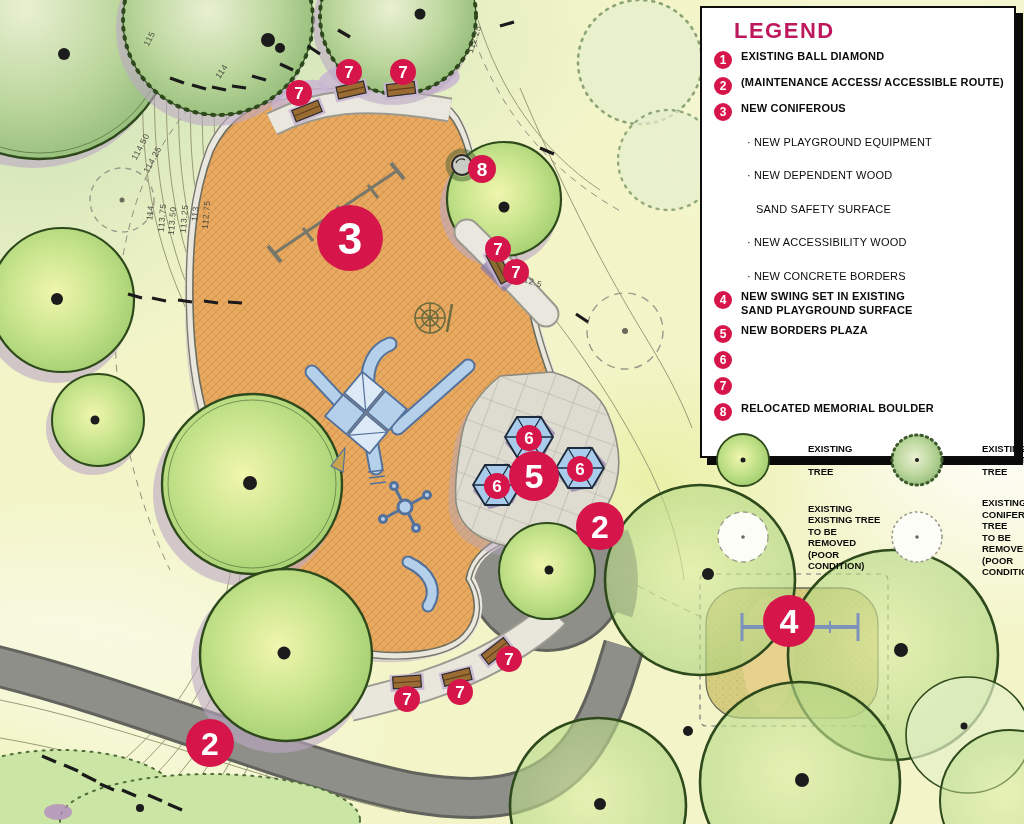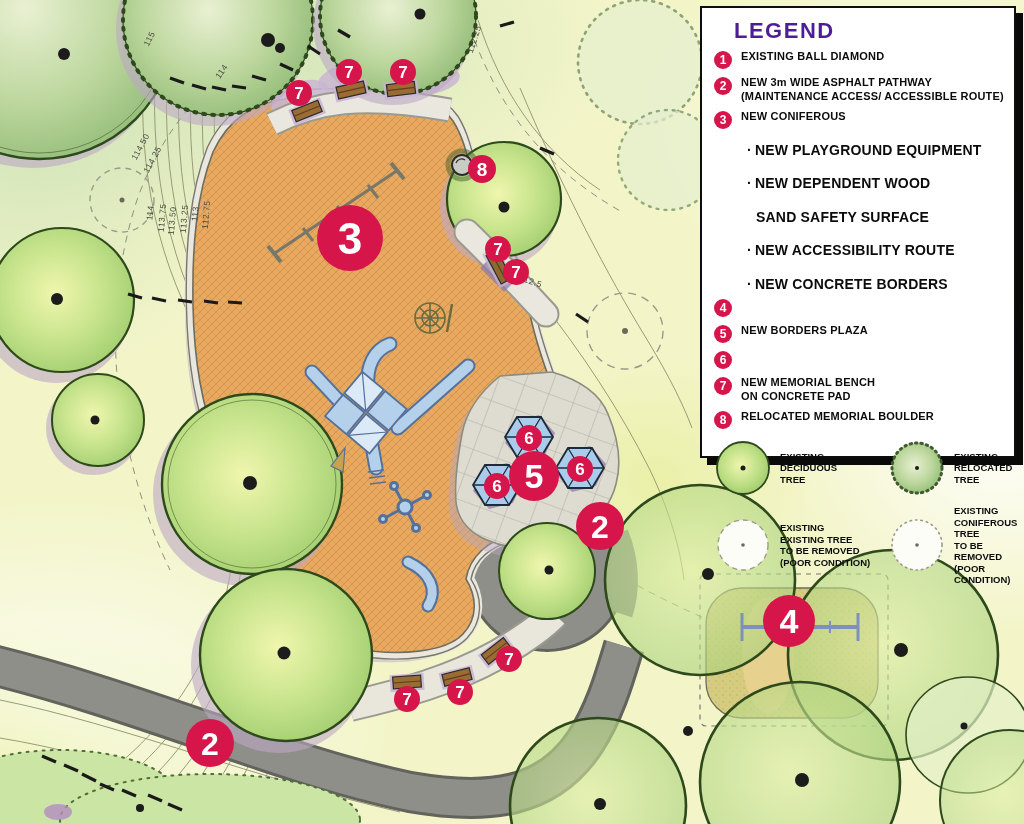--- a/index.html
+++ b/index.html
@@ -9,34 +9,34 @@
   .contour{fill:none;stroke:#9a9b77;stroke-width:1;}
   .contour.dashed{stroke-dasharray:7 6;stroke:#8f9080;}
   .ctext{font-size:8.5px;fill:#4a4a40;letter-spacing:.5px;}
   .tick{stroke:#1a1a1a;stroke-width:3.2;stroke-linecap:butt;}
   .marker-circle{fill:#D6164B;}
   .marker-text{fill:#ffffff;font-weight:bold;text-anchor:middle;}
   
   .legend{position:absolute;left:700px;top:6px;width:316px;height:452px;
           background:#ffffff;border:2.5px solid #0d0d0d;box-shadow:7px 7px 0 #0a0a0a;
           box-sizing:border-box;padding:8px 10px 6px 12px;z-index:5;}
-  .legend-title{font-size:22px;font-weight:bold;letter-spacing:1.5px;color:#4c1d95;
+  .legend-title{font-size:22px;font-weight:bold;letter-spacing:1.5px;color:#be185d;
                 margin:2px 0 6px 20px;}
   .litem{display:flex;gap:9px;margin-bottom:7px;align-items:flex-start;}
   .lnum{flex:0 0 auto;width:18px;height:18px;border-radius:50%;background:#D6164B;
         color:#fff;font-size:12px;font-weight:bold;text-align:center;line-height:18px;
         margin-top:1px;}
   .ltext{font-size:11px;font-weight:bold;color:#0b0b0b;line-height:13.5px;letter-spacing:.2px;}
   .lbullets{margin:2px 0 0 6px;}
-  .lbullet{font-size:14px;font-weight:bold;color:#0b0b0b;line-height:13.5px;margin-top:20px;}
+  .lbullet{font-size:11px;font-weight:normal;color:#0b0b0b;line-height:13.5px;margin-top:20px;}
   .lbullet .dot{margin-right:3px;}
   .lbullet .wrap{margin-left:9px;}
   .tree-key{display:grid;grid-template-columns:62px 104px 62px 1fr;
             column-gap:4px;row-gap:8px;margin-top:10px;align-items:center;}
-  .tk-label{font-size:9.5px;font-weight:bold;line-height:11.5px;color:#0b0b0b;}
+  .tk-label{font-size:9.5px;font-weight:bold;line-height:11.5px;color:#0b0b0b;margin-left:28px;}
 </style>
 </head>
 <body>
 
 <div id="stage">
 
 <svg id="plan-svg" width="1024" height="824" viewBox="0 0 1024 824">
   <defs>
     <radialGradient id="treeGrad" cx="45%" cy="45%" r="60%">
       <stop offset="0%" stop-color="#F0F6AE"></stop>
@@ -482,60 +482,59 @@
   <div class="litem">
     <div class="lnum">1</div>
     <div class="ltext">
           <div>EXISTING BALL DIAMOND</div>
         </div>
   </div>
 
   <div class="litem">
     <div class="lnum">2</div>
     <div class="ltext">
-      <div>NEW 3m WIDE ASPHALT PATHWAY</div>
       <div>(MAINTENANCE ACCESS/ ACCESSIBLE ROUTE)</div>
     </div>
   </div>
 
   <div class="litem">
     <div class="lnum">3</div>
     <div class="ltext">
       <div>NEW CONIFEROUS</div>
       <div class="lbullets">
         <div class="lbullet"><span class="dot">·</span><span>NEW PLAYGROUND EQUIPMENT</span></div>
         <div class="lbullet"><span class="dot">·</span><span>NEW DEPENDENT WOOD</span></div>
         <div class="lbullet"><span class="wrap">SAND SAFETY SURFACE</span></div>
-        <div class="lbullet"><span class="dot">·</span><span>NEW ACCESSIBILITY ROUTE</span></div>
+        <div class="lbullet"><span class="dot">·</span><span>NEW ACCESSIBILITY WOOD</span></div>
         <div class="lbullet"><span class="dot">·</span><span>NEW CONCRETE BORDERS</span></div>
       </div>
     </div>
   </div>
 
   <div class="litem">
     <div class="lnum">4</div>
+    <div class="ltext">
+      <div>NEW SWING SET IN EXISTING</div>
+      <div>SAND PLAYGROUND SURFACE</div>
+    </div>
   </div>
 
   <div class="litem">
     <div class="lnum">5</div>
     <div class="ltext">
           <div>NEW BORDERS PLAZA</div>
         </div>
   </div>
 
   <div class="litem">
     <div class="lnum">6</div>
   </div>
 
   <div class="litem">
     <div class="lnum">7</div>
-    <div class="ltext">
-      <div>NEW MEMORIAL BENCH</div>
-      <div>ON CONCRETE PAD</div>
-    </div>
   </div>
 
   <div class="litem">
     <div class="lnum">8</div>
     <div class="ltext">
           <div>RELOCATED MEMORIAL BOULDER</div>
         </div>
   </div>
 
   <div class="tree-key">

